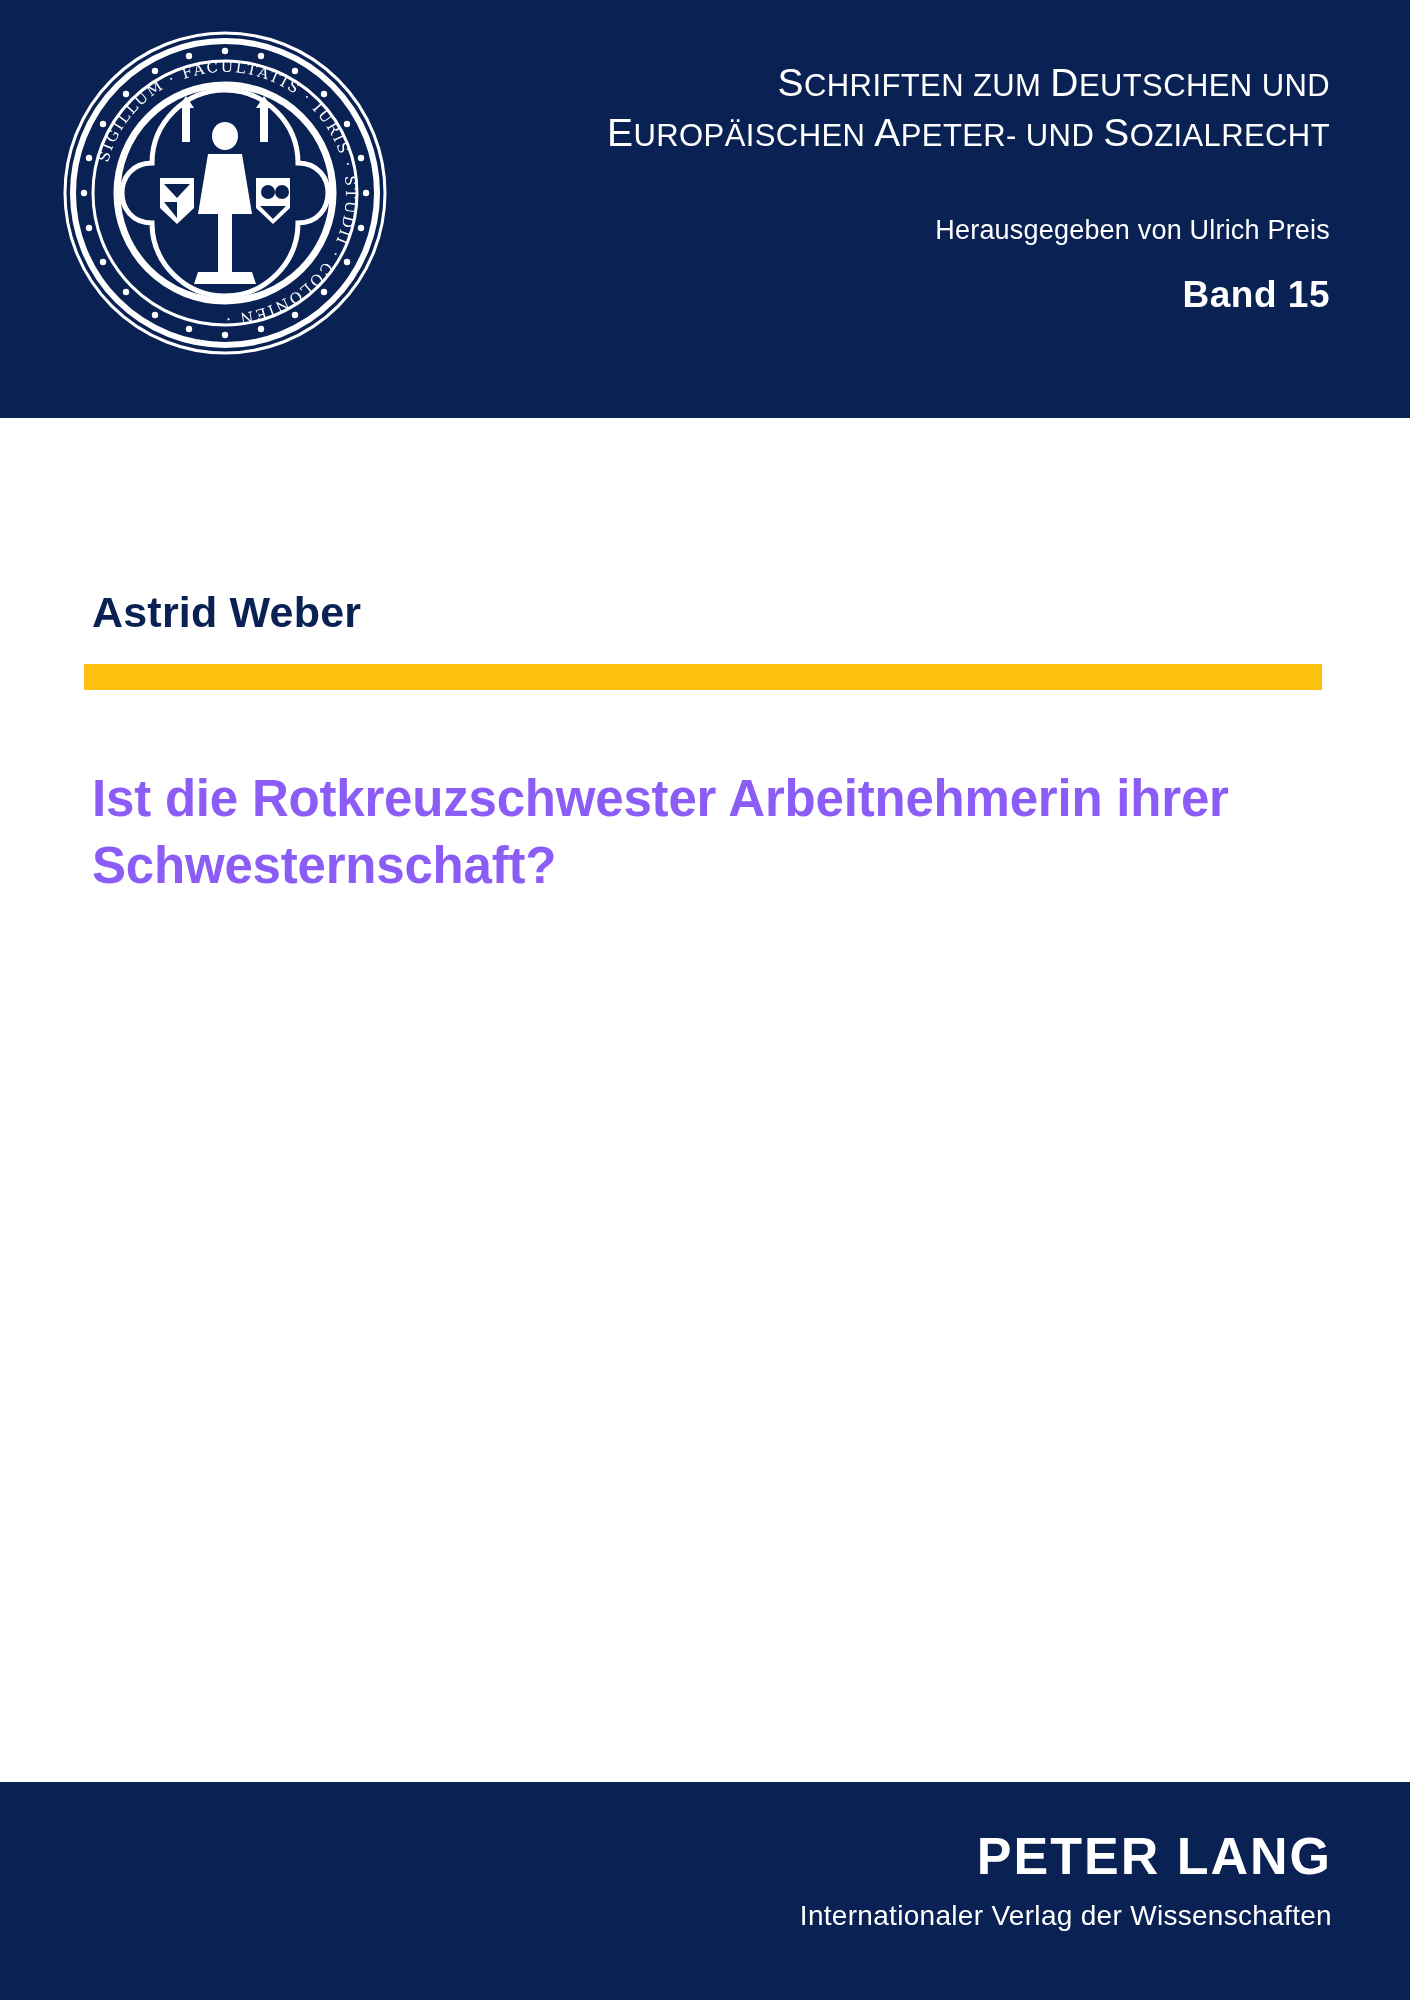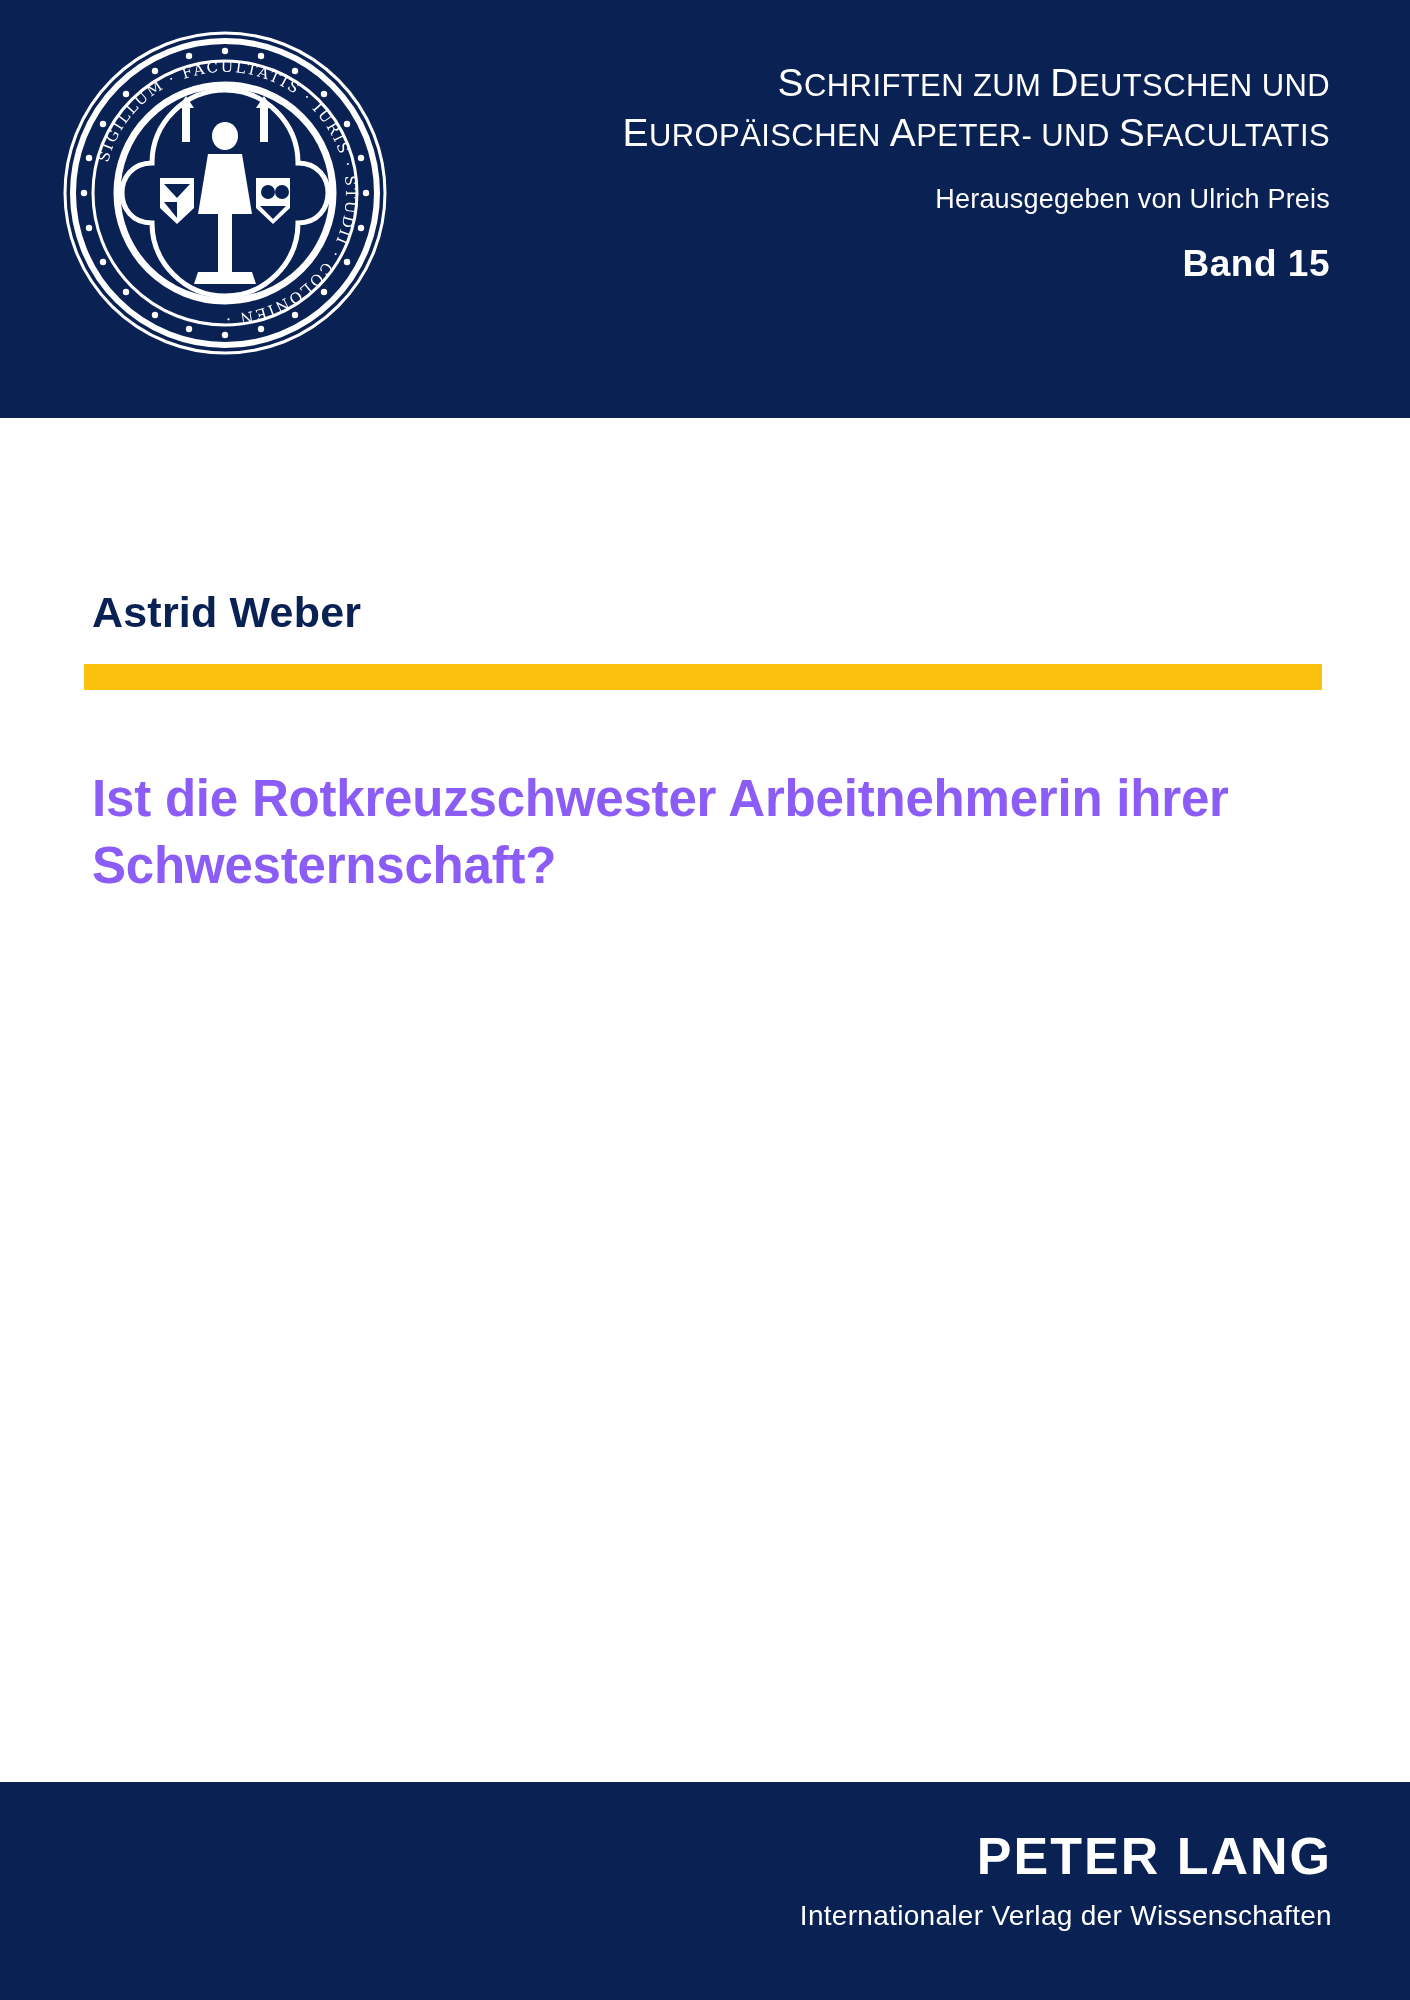--- a/index.html
+++ b/index.html
@@ -48,21 +48,21 @@
   .series-title {
     font-size: 39px;
     line-height: 1.28;
     font-weight: 400;
     letter-spacing: 0.4px;
   }
   .series-title .sc {
     font-size: 31px;
   }
   .editor {
-    margin-top: 26px;
+    margin-top: 57px;
     font-size: 27px;
     font-weight: 400;
     letter-spacing: 0.2px;
   }
   .volume {
     margin-top: 28px;
     font-size: 37px;
     font-weight: 700;
     letter-spacing: 0.5px;
   }
@@ -199,21 +199,21 @@
           <rect x="200" y="80" width="8" height="34"></rect>
           <path d="M118,80 L134,80 L126,68 Z"></path>
           <path d="M196,80 L212,80 L204,68 Z"></path>
         </g>
       </svg>
     </div>
 
     <div class="series-block">
       <div class="series-title">
         <span>S</span><span class="sc">CHRIFTEN ZUM </span><span>D</span><span class="sc">EUTSCHEN UND</span><br>
-        <span>E</span><span class="sc">UROPÄISCHEN </span><span>A</span><span class="sc">PETER</span><span class="sc">- UND </span><span>S</span><span class="sc">FACULTATIS</span>
+        <span>E</span><span class="sc">UROPÄISCHEN </span><span>A</span><span class="sc">PETER</span><span class="sc">- UND </span><span>S</span><span class="sc">OZIALRECHT</span>
       </div>
       <div class="editor">Herausgegeben von Ulrich Preis</div>
       <div class="volume">Band 15</div>
     </div>
   </div>
 
   <div class="author">Astrid Weber</div>
 
   <div class="gold-rule"></div>
 

